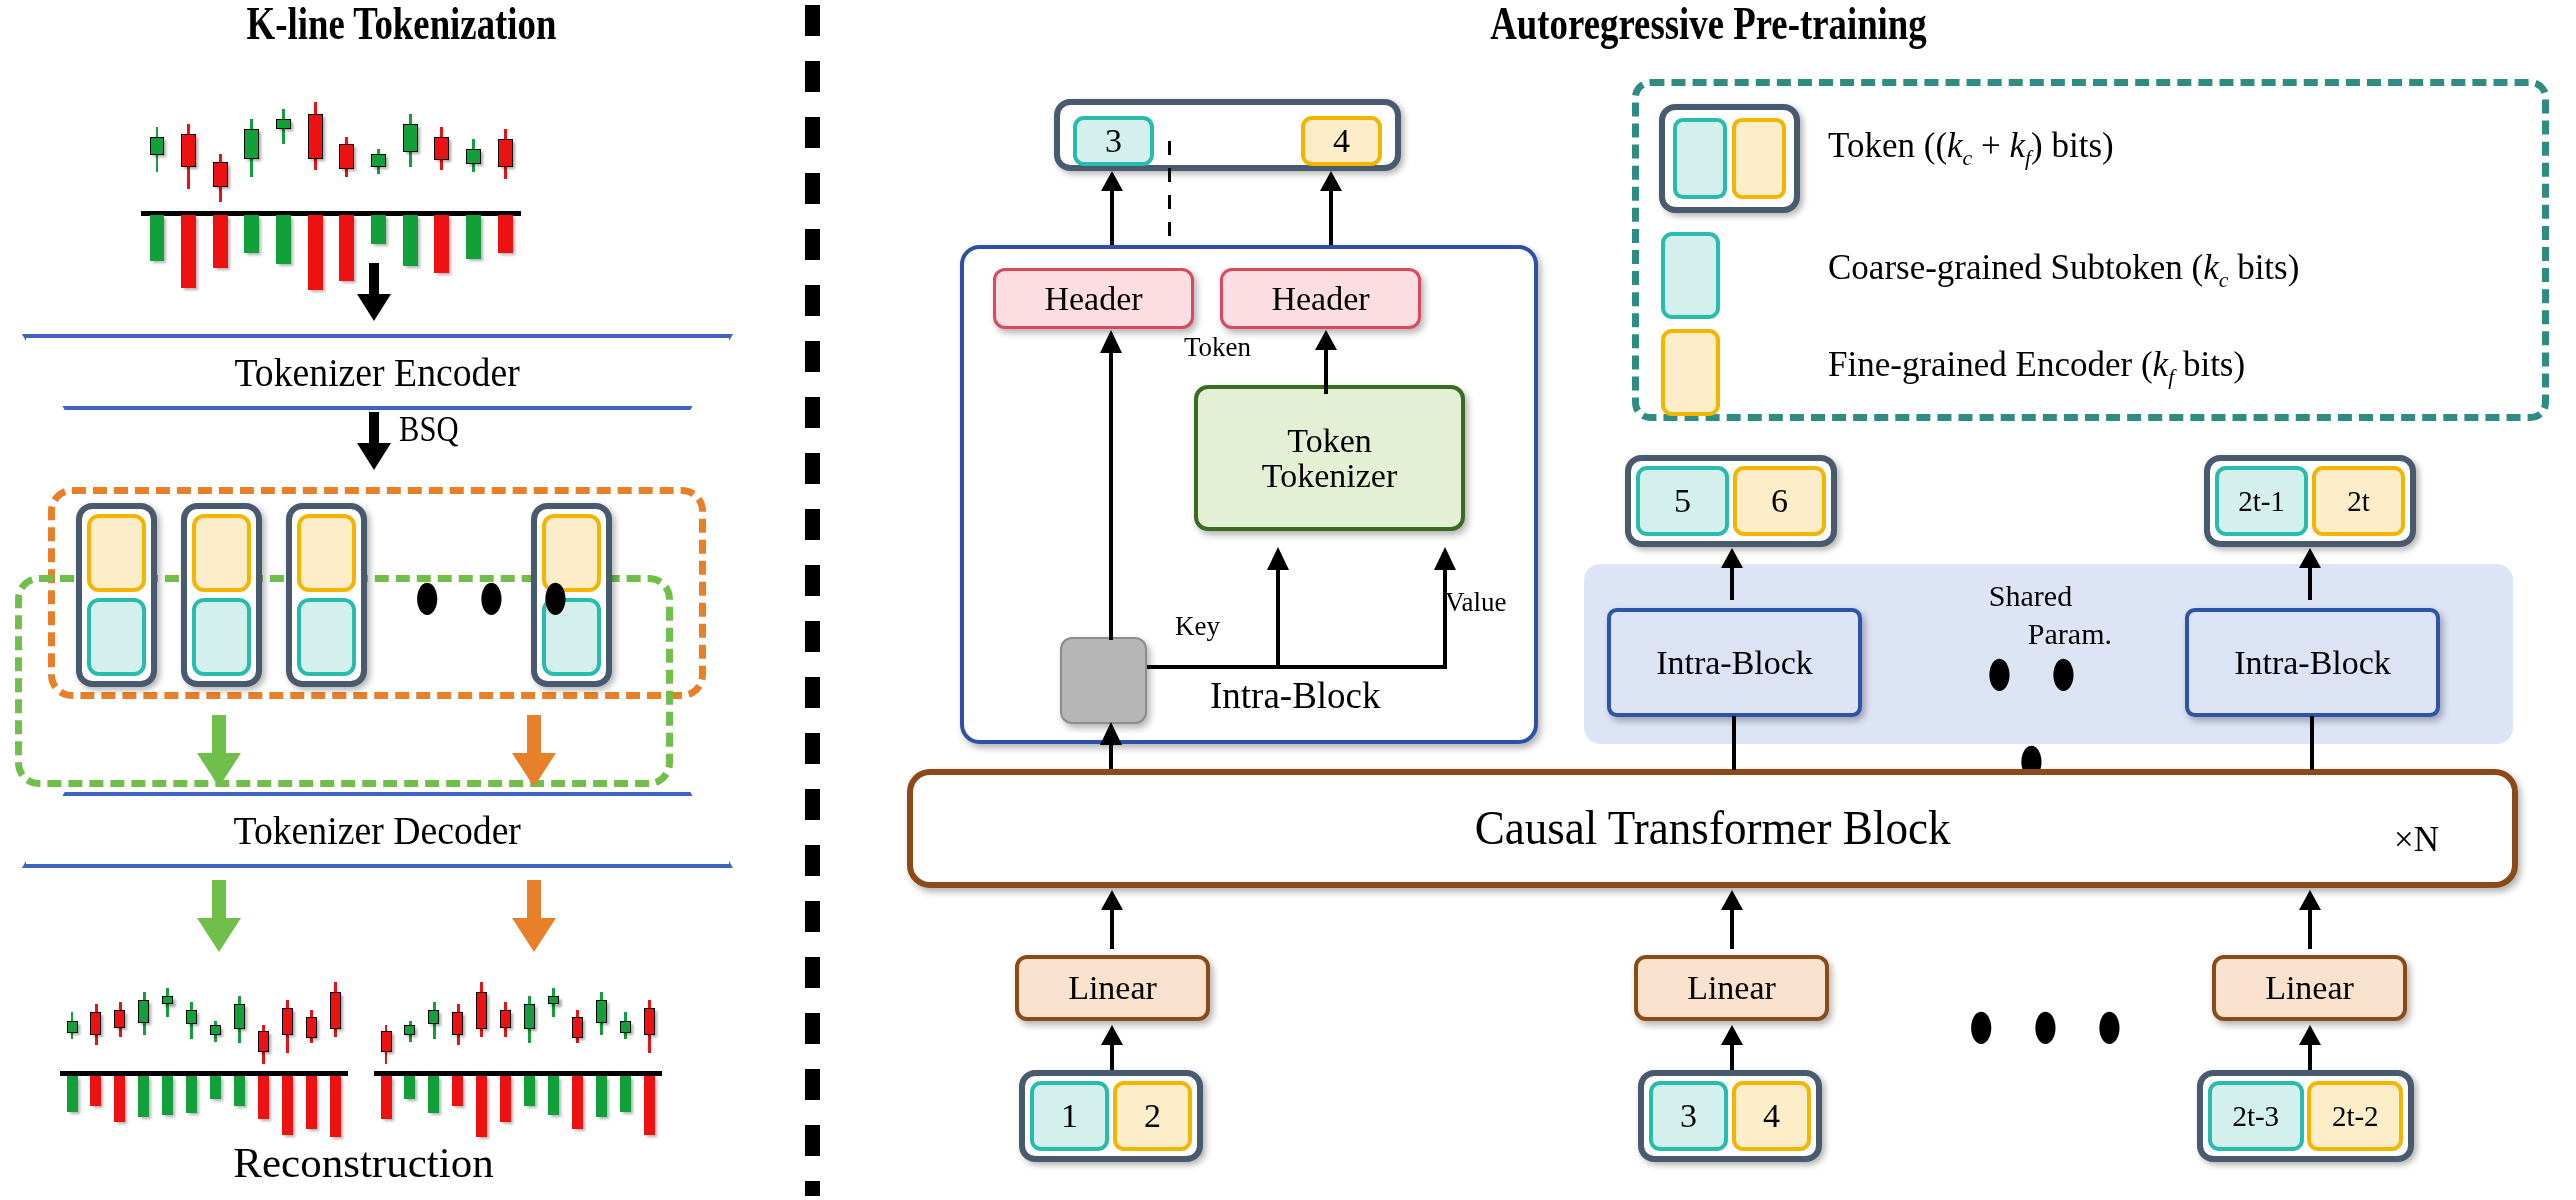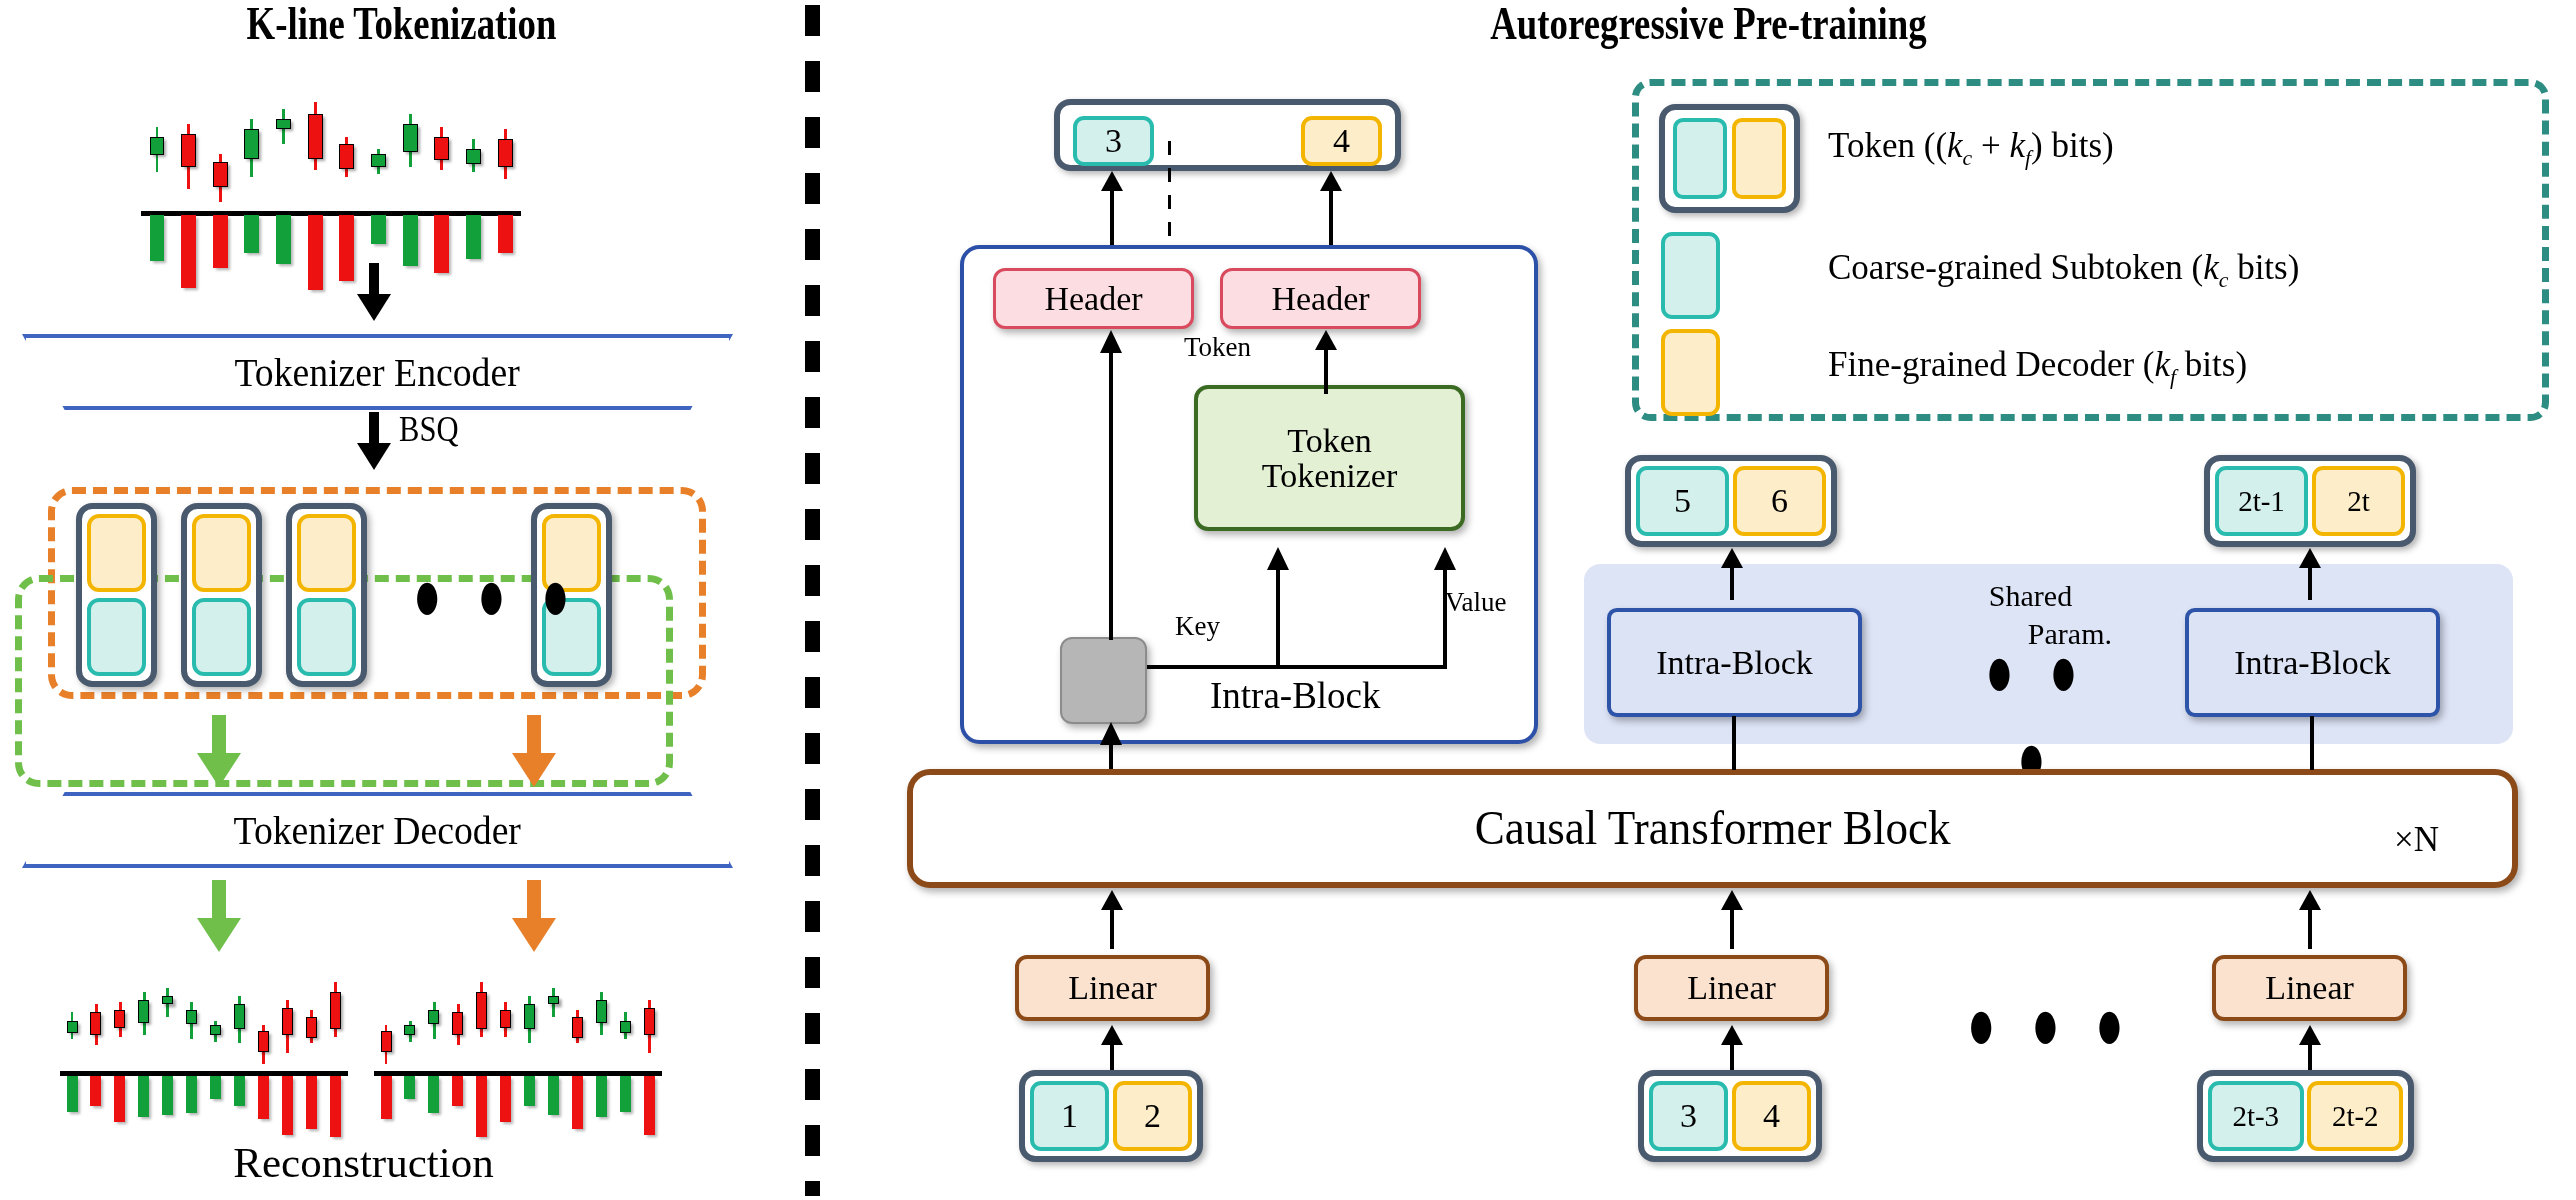--- a/index.html
+++ b/index.html
@@ -316,21 +316,21 @@
   <span>Token ((</span><i>k</i><sub style="font-style:italic;font-size:.62em;">c</sub><span> + </span><i>k</i><sub style="font-style:italic;font-size:.62em;">f</sub><span>) bits)</span>
 </div>
 
 <div class="abs sub c" style="left:1661px;top:232px;width:59px;height:87px;border-radius:11px;"></div>
 <div class="abs" style="left:1828px;top:248px;font-size:35px;white-space:nowrap;">
   <span>Coarse-grained Subtoken (</span><i>k</i><sub style="font-style:italic;font-size:.62em;">c</sub><span> bits)</span>
 </div>
 
 <div class="abs sub f" style="left:1661px;top:329px;width:59px;height:87px;border-radius:11px;"></div>
 <div class="abs" style="left:1828px;top:345px;font-size:35px;white-space:nowrap;">
-  <span>Fine-grained Decoder (</span><i>k</i><sub style="font-style:italic;font-size:.62em;">f</sub><span> bits)</span>
+  <span>Fine-grained Encoder (</span><i>k</i><sub style="font-style:italic;font-size:.62em;">f</sub><span> bits)</span>
 </div>
 
 <div class="abs" id="sharedPanel" style="left:1584px;top:564px;width:929px;height:180px;"></div>
 
 <div class="abs tokbox hpair" style="left:1625px;top:455px;width:212px;height:92px;">
   <div class="sub c">5</div>
   <div class="sub f">6</div>
 </div>
 <div class="abs tokbox hpair" style="left:2204px;top:455px;width:212px;height:92px;">
   <div class="sub c" style="font-size:29px;">2t-1</div>

